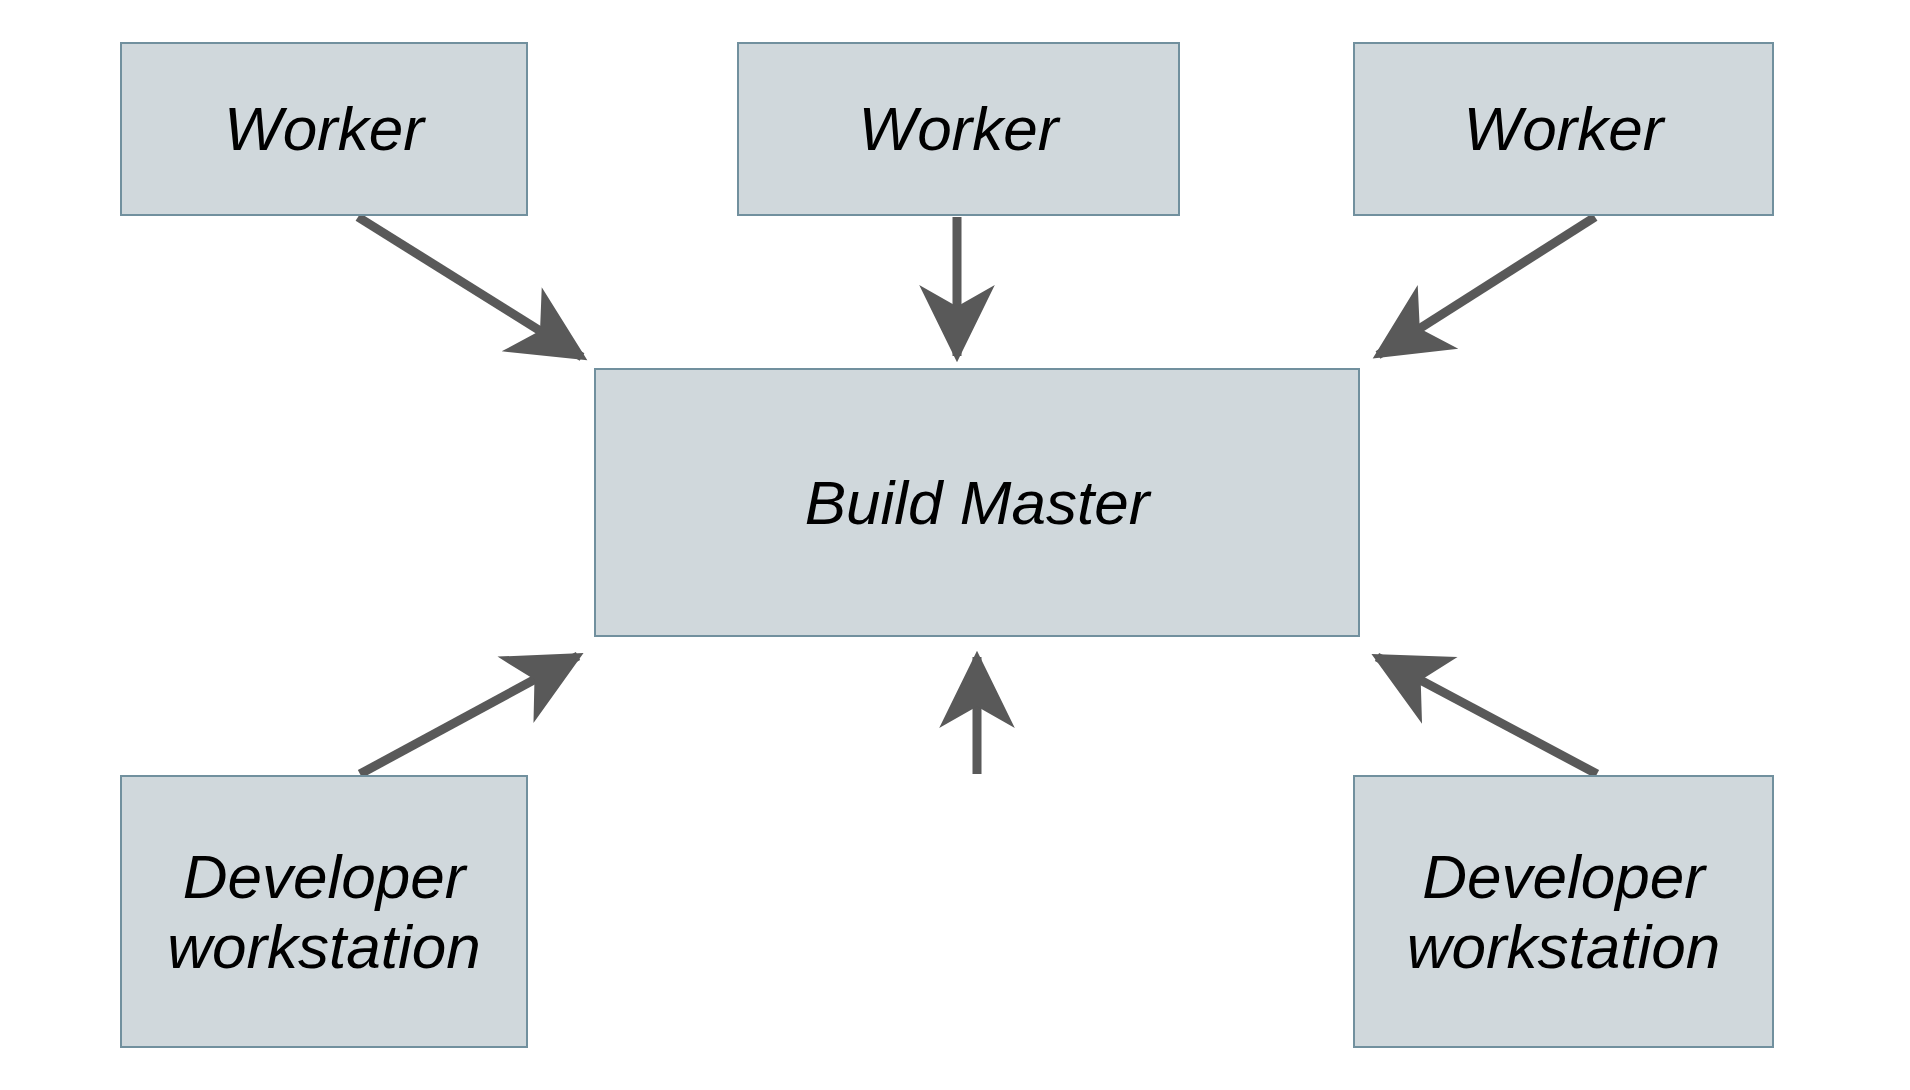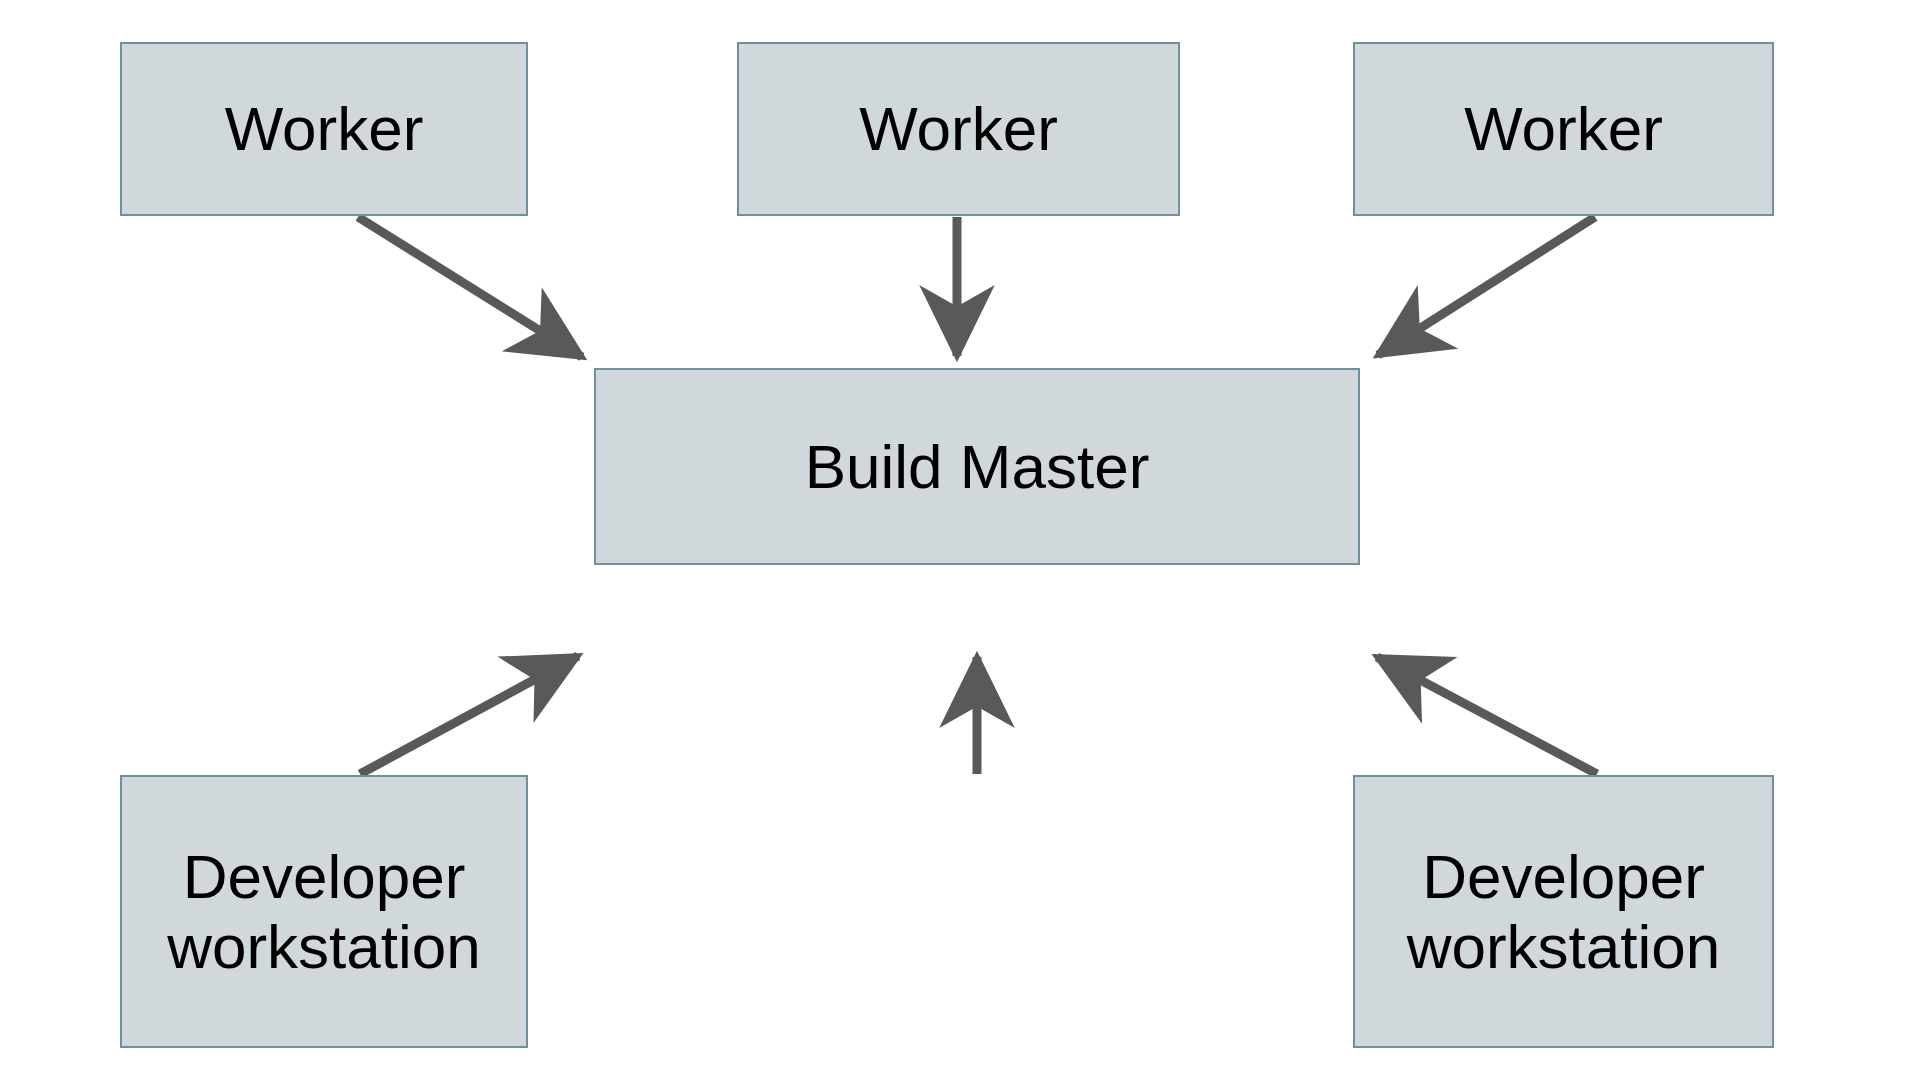--- a/index.html
+++ b/index.html
@@ -9,20 +9,21 @@
   }
   body {
     font-family: "Liberation Sans", sans-serif;
   }
   #canvas {
     position: relative;
     width: 1910px;
     height: 1090px;
     background: #ffffff;
     overflow: hidden;
+    font-style: italic;
   }
   #edges {
     position: absolute;
     left: 0;
     top: 0;
     width: 1910px;
     height: 1090px;
     pointer-events: none;
   }
   .node {
@@ -40,21 +41,21 @@
     font-weight: 400;
   }
   .node-label {
     display: block;
     width: 100%;
     white-space: pre-line;
   }
   .n-worker-left   { left: 120px;  top: 42px;  width: 408px; height: 174px; font-size: 62px; }
   .n-worker-center { left: 737px;  top: 42px;  width: 443px; height: 174px; font-size: 62px; }
   .n-worker-right  { left: 1353px; top: 42px;  width: 421px; height: 174px; font-size: 62px; }
-  .n-build-master  { left: 594px;  top: 368px; width: 766px; height: 197px; font-size: 62px; }
+  .n-build-master  { left: 594px;  top: 368px; width: 766px; height: 269px; font-size: 62px; }
   .n-dev-left      { left: 120px;  top: 775px; width: 408px; height: 273px; font-size: 62px; }
   .n-ci-server     { left: 740px;  top: 775px; width: 440px; height: 273px; font-size: 62px; }
   .n-dev-right     { left: 1353px; top: 775px; width: 421px; height: 273px; font-size: 62px; }
 </style>
 </head>
 <body>
 
 <div id="canvas">
 
   <svg id="edges" viewBox="0 0 1910 1090" xmlns="http://www.w3.org/2000/svg">

